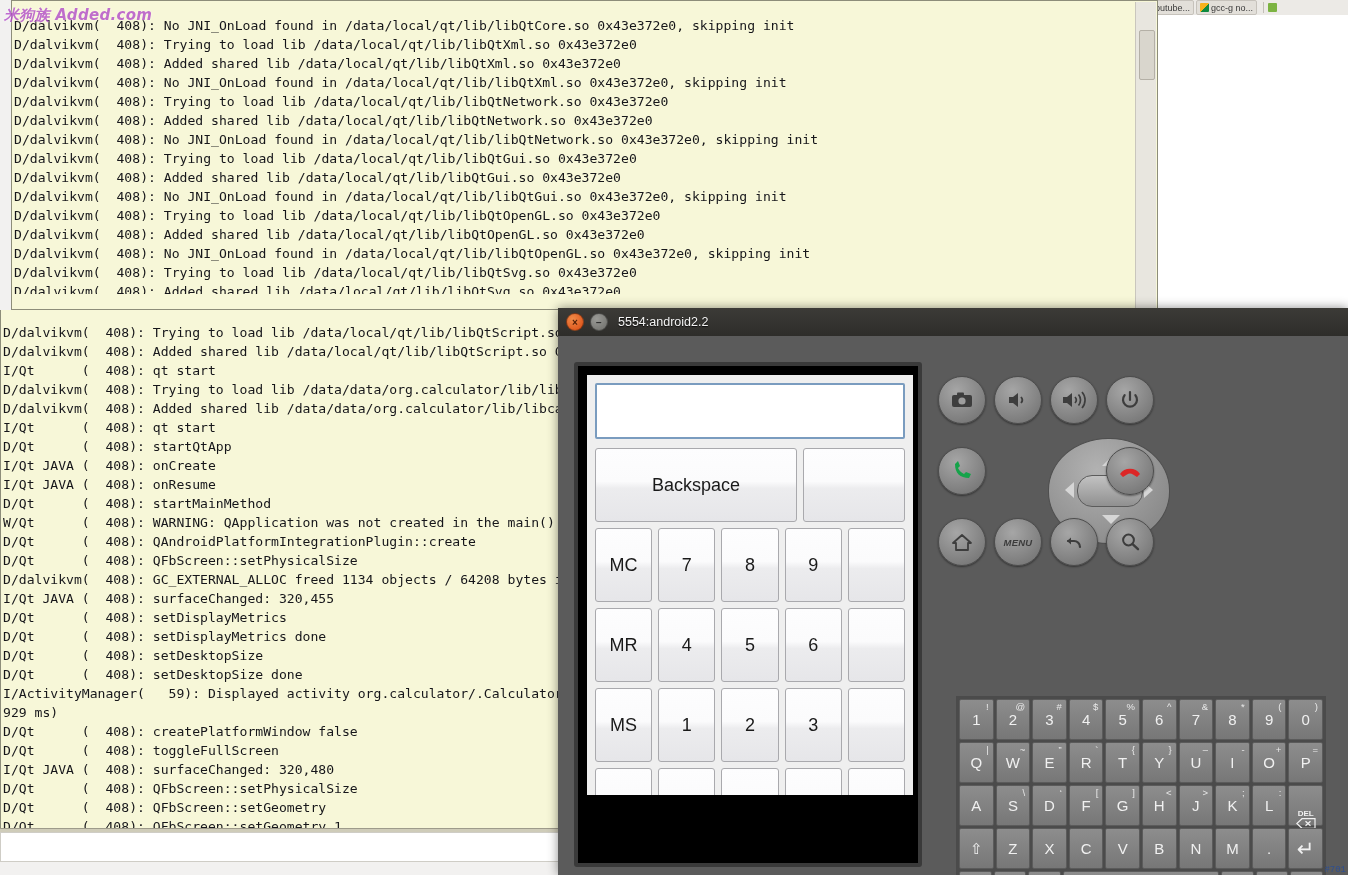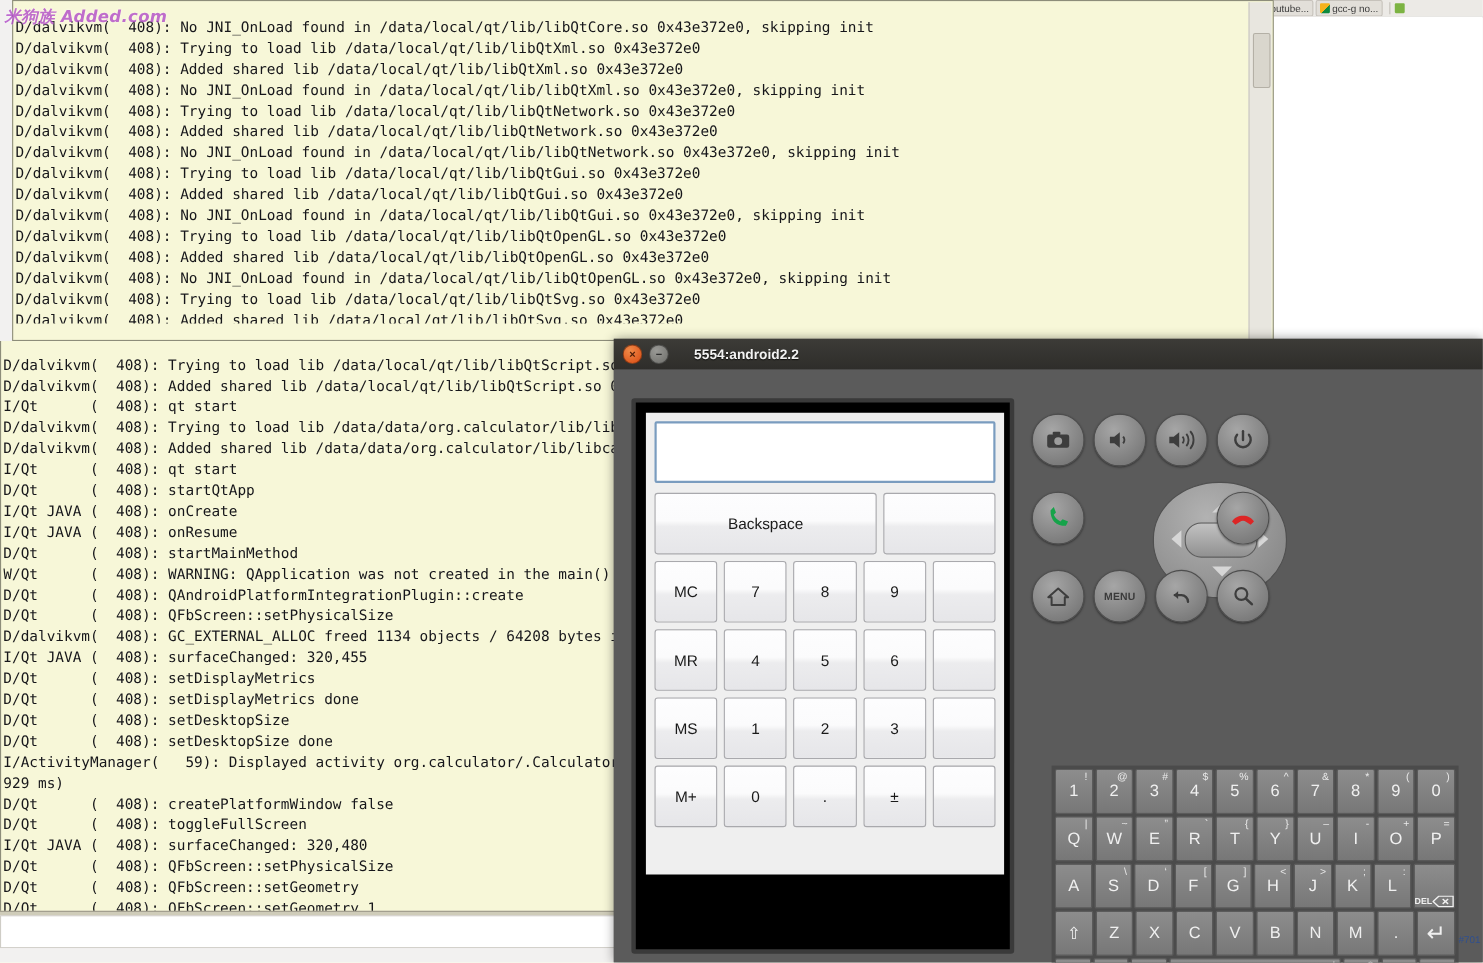--- a/index.html
+++ b/index.html
@@ -107,21 +107,21 @@
     display:flex;align-items:center;gap:6px;padding-left:8px;
     box-sizing:border-box;
   }
   .win-btn{width:16px;height:16px;border-radius:50%;
     display:flex;align-items:center;justify-content:center;
     font-size:10px;font-weight:bold;color:#4d1d07;
     border:1px solid rgba(0,0,0,.4);flex:0 0 auto;cursor:pointer;}
   .win-btn.close{background:radial-gradient(circle at 35% 30%,#f08a48,#d94a12);}
   .win-btn.min{background:radial-gradient(circle at 35% 30%,#9a9a96,#6e6e6a);color:#2b2b2b;}
   #emu-title{
-    font-size:12.5px;font-weight:bold;color:#f2f2f2;margin-left:17px;
+    font-size:12.5px;font-weight:normal;color:#f2f2f2;margin-left:4px;
     text-shadow:0 1px 1px rgba(0,0,0,.8);
   }
   #emu-body{
     position:absolute;left:0;top:28px;width:790px;height:539px;
     background:#5b5b5b;
   }
 
   
   #device-bezel{
     position:absolute;left:16px;top:26px;width:348px;height:505px;
@@ -138,40 +138,40 @@
     position:absolute;left:0;top:0;width:326px;height:420px;
     background:#efefef;padding:8px;box-sizing:border-box;overflow:hidden;
   }
   #calc-display{
     width:100%;height:56px;box-sizing:border-box;
     background:#ffffff;border:2px solid #7a9cbf;border-radius:2px;
     margin-bottom:9px;
   }
   .calc-row{display:flex;gap:6px;margin-bottom:6px;}
   .calc-btn{
-    flex:1 1 0;height:56px;
+    flex:1 1 0;height:74px;
     background:linear-gradient(#fdfdfe 0%,#fbfbfc 45%,#ececee 55%,#e6e6e9 100%);
     border:1px solid #a9a9ad;border-radius:3px;
     display:flex;align-items:center;justify-content:center;
-    font-size:14px;color:#1a1a1a;cursor:pointer;
+    font-size:18px;color:#1a1a1a;cursor:pointer;
     box-sizing:border-box;
   }
   .calc-btn.wide{flex:2 2 0;}
 
   
   #hwpanel{position:absolute;left:380px;top:40px;width:400px;height:230px;}
   .hw-btn{
     position:absolute;width:46px;height:46px;border-radius:50%;
     background:radial-gradient(circle at 38% 30%,#a6a6a6,#7e7e7e 70%,#6d6d6d);
     border:1px solid #4d4d4d;
     display:flex;align-items:center;justify-content:center;
     cursor:pointer;box-shadow:0 1px 2px rgba(0,0,0,.45);
   }
   .hw-btn svg{display:block;}
-  .hw-label{font-size:9.5px;font-weight:bold;color:#3b3b3b;letter-spacing:.2px;}
+  .hw-label{font-size:9.5px;font-weight:bold;color:#3b3b3b;letter-spacing:.2px;font-style:italic;}
   #dpad{
     position:absolute;left:110px;top:62px;width:120px;height:104px;
     background:radial-gradient(circle at 40% 30%,#b2b2b2,#8c8c8c 75%);
     border:1px solid #4f4f4f;border-radius:60px/52px;
   }
   #dpad-center{
     position:absolute;left:28px;top:36px;width:64px;height:30px;
     background:linear-gradient(#c2c2c2,#909090);
     border:1px solid #5c5c5c;border-radius:15px;
   }
@@ -193,34 +193,34 @@
     border:1px solid #5b5b5b;border-radius:2px;
     display:flex;align-items:center;justify-content:center;
     color:#f0f0f0;font-size:15px;cursor:pointer;box-sizing:border-box;
   }
   .key .sup{
     position:absolute;top:1px;right:4px;font-size:9.5px;color:#e9e9e9;
   }
   .key.small{font-size:10px;font-weight:bold;}
   .key.space{flex:5 1 0;}
   .key .dellabel{font-size:8px;font-weight:bold;line-height:1;}
-  .key-col{display:flex;flex-direction:row;align-items:center;justify-content:flex-end;line-height:1.05;margin-top:28px;}
+  .key-col{display:flex;flex-direction:column;align-items:center;justify-content:flex-end;line-height:1.05;margin-top:28px;}
 
   
   #watermark{
     position:absolute;left:4px;top:6px;
     font-family:"DejaVu Sans",sans-serif;
     font-size:15px;font-style:italic;font-weight:bold;
     color:#b047c8;opacity:.78;letter-spacing:.3px;
     text-shadow:0 0 2px rgba(255,255,255,.85);
     pointer-events:none;white-space:nowrap;
   }
   #corner-tag{
-    position:absolute;right:2px;bottom:16px;font-size:9px;color:#2f4f8f;
-    font-family:Liberation Sans, sans-serif;
+    position:absolute;right:2px;bottom:0px;font-size:9px;color:#2f4f8f;
+    font-family:Liberation Mono, monospace;
   }
 </style>
 </head>
 <body>
 
 <div id="desktop"></div>
 
 <div id="taskbar">
   <div class="tb-item">
     <span class="tb-ico y"></span>

